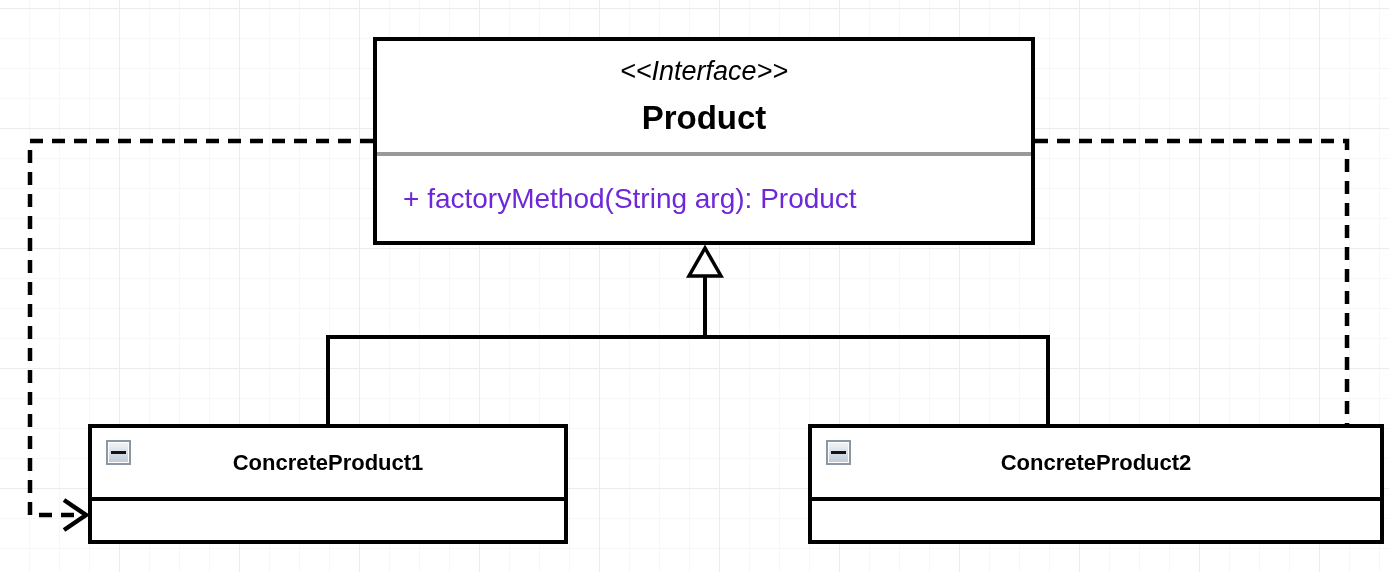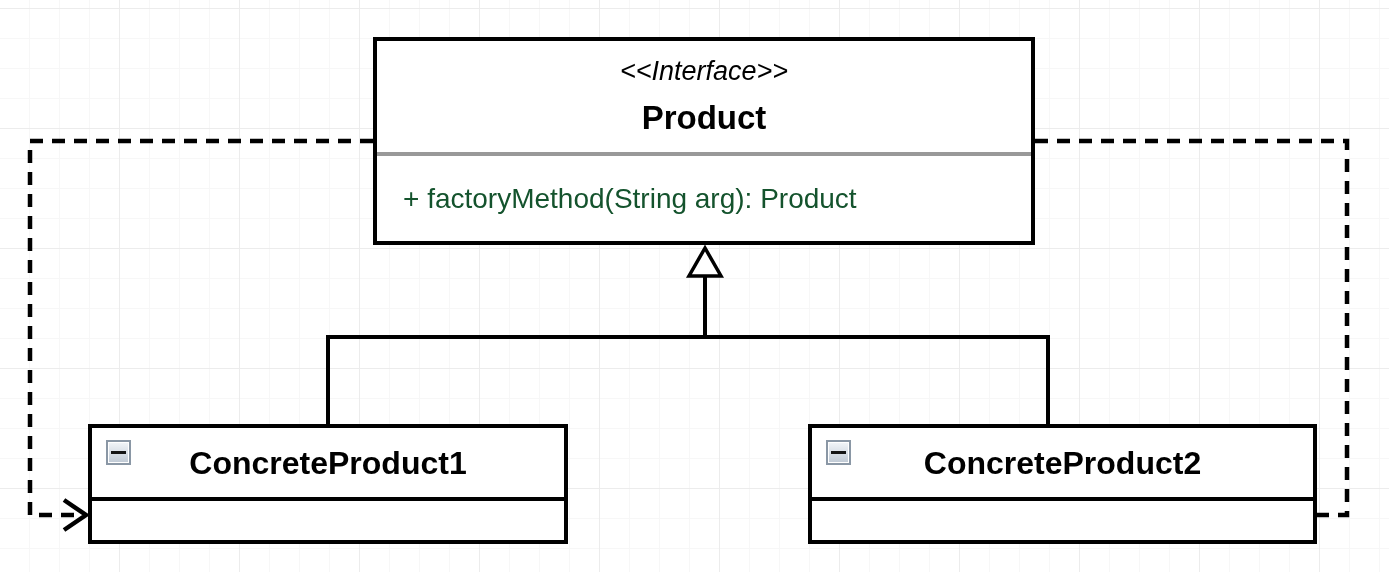--- a/index.html
+++ b/index.html
@@ -64,39 +64,39 @@
   .divider { width: 100%; flex: 0 0 auto; }
   .divider.gray  { height: 4px; background: #999999; }
   .divider.black { height: 4px; background: #000000; }
   .method-area {
     flex: 1;
     display: flex;
     align-items: center;
   }
   .method-text {
     font-size: 28px;
-    color: #14532d;
+    color: #6d28d9;
     padding-left: 26px;
     white-space: nowrap;
   }
 
   
   .concrete-box { top: 424px; height: 120px; }
   .concrete-box-1 { left: 88px;  width: 480px; }
-  .concrete-box-2 { left: 808px; width: 509px; }
+  .concrete-box-2 { left: 808px; width: 576px; }
   .concrete-title {
     position: relative;
     height: 69px;
     display: flex;
     align-items: center;
     justify-content: center;
   }
   .concrete-name {
     font-weight: bold;
-    font-size: 32px;
+    font-size: 22px;
     color: #000;
     line-height: 1;
   }
   .concrete-body { flex: 1; }
 
   .collapse-btn {
     position: absolute;
     left: 14px; top: 12px;
     width: 25px; height: 25px;
     box-sizing: border-box;

